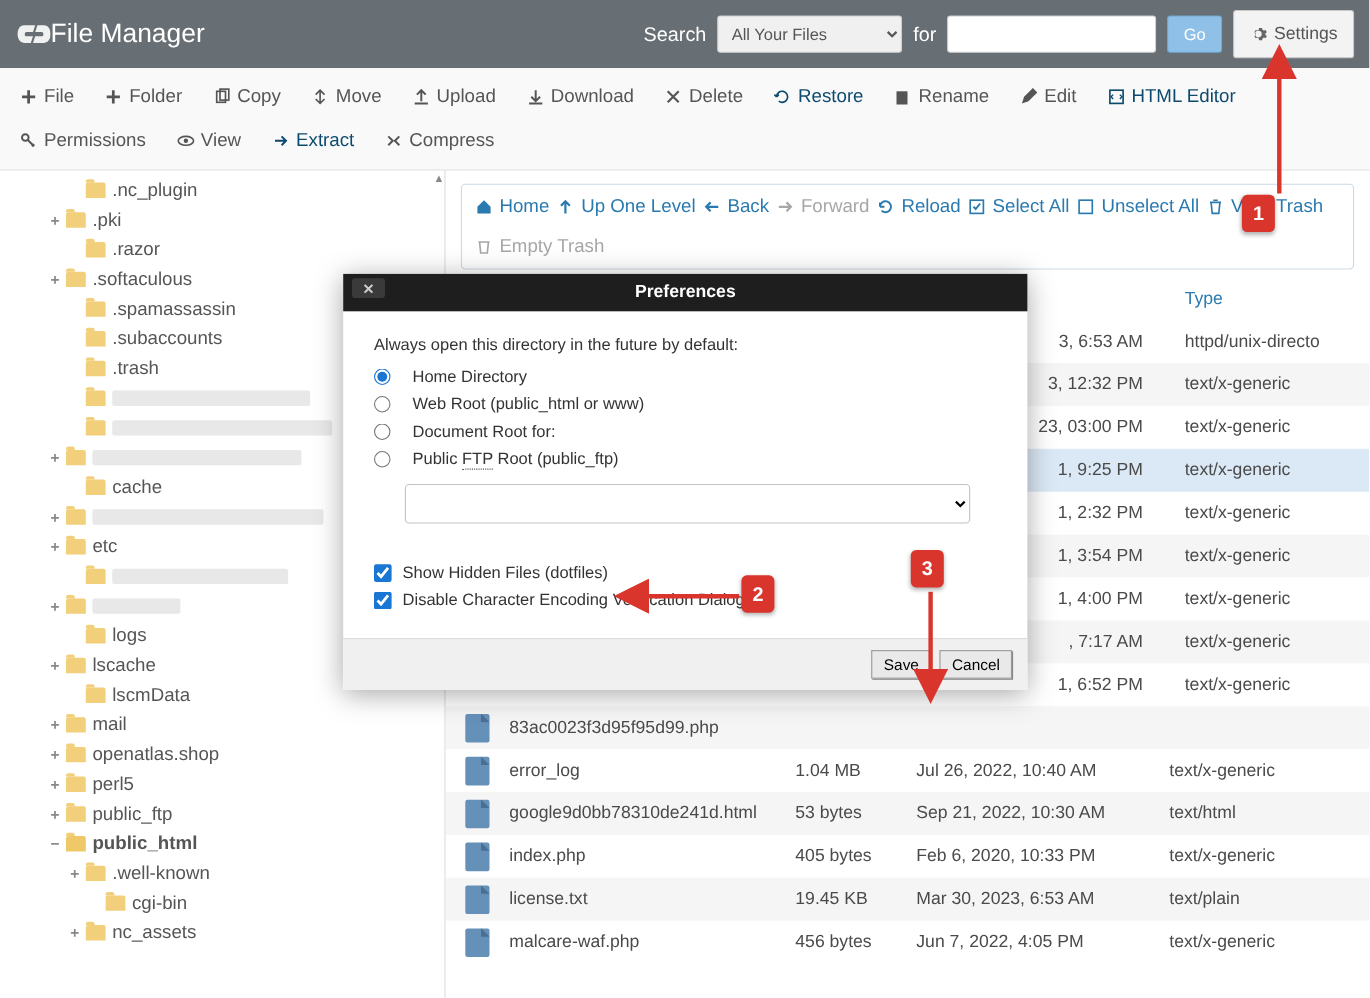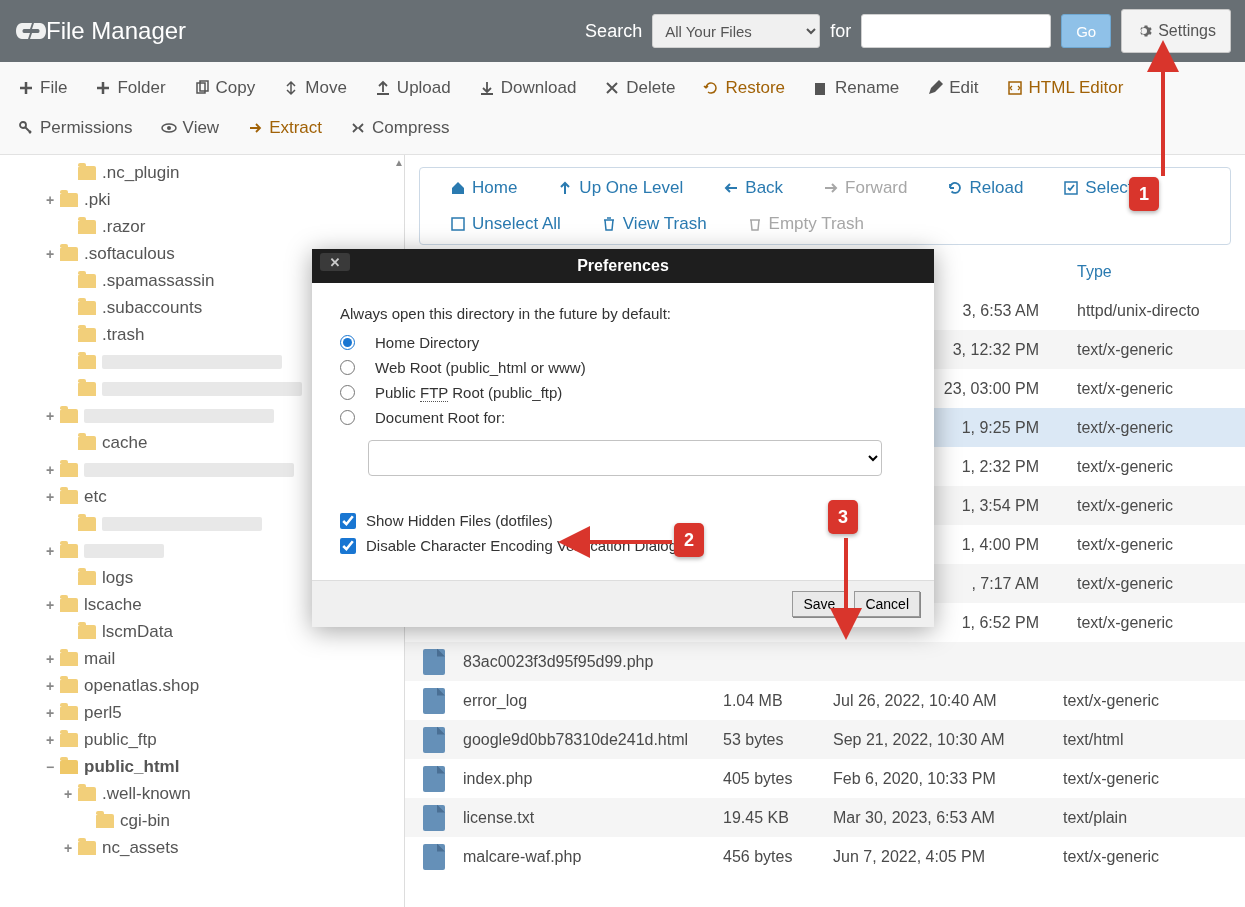--- a/index.html
+++ b/index.html
@@ -11,38 +11,38 @@
 .app-title { font-size: 24px; font-weight: 400; }
 .header-right { margin-left: auto; display: flex; align-items: center; gap: 10px; }
 .search-label { font-size: 18px; color: #fff; }
 .search-select { height: 34px; width: 168px; background: #f0f0f0; border: 1px solid #d0d0d0; border-radius: 3px; padding: 0 8px; font-size: 15px; color: #555; }
 .search-input { height: 34px; width: 190px; background: #fff; border: 1px solid #d0d0d0; border-radius: 3px; padding: 0 8px; }
 .go-btn { height: 34px; padding: 0 14px; background: #8fc1e8; border: 1px solid #6fa8d2; border-radius: 3px; color: #fff; font-size: 15px; cursor: pointer; }
 .settings-btn { height: 44px; padding: 0 14px; background: #f3f3f3; border: 1px solid #c8c8c8; border-radius: 3px; color: #555; font-size: 16px; cursor: pointer; display: flex; align-items: center; gap: 6px; }
 
 .toolbar { background: #f9f9f9; border-bottom: 1px solid #e2e2e2; padding: 8px 6px; display: flex; flex-wrap: wrap; gap: 4px; }
 .tb-btn { display: inline-flex; align-items: center; gap: 6px; padding: 8px 12px; color: #555; font-size: 17px; cursor: pointer; border-radius: 3px; }
-.tb-btn.disabled { color: #a16207; }
+.tb-btn.disabled { color: #0c4a6e; }
 .tb-icon { width: 16px; height: 16px; display: inline-block; }
 
 .main { display: flex; height: calc(907px - 62px - 92px); }
 .sidebar { width: 405px; border-right: 1px solid #ddd; overflow: hidden; position: relative; padding-top: 4px; }
 .tree { font-size: 17px; color: #555; }
 .tree-item { display: flex; align-items: center; height: 27px; padding-left: 0; white-space: nowrap; }
 .tree-item.selected { font-weight: 700; }
 .tree-toggle { width: 12px; text-align: center; color: #888; font-weight: bold; cursor: pointer; font-size: 14px; }
 .tree-toggle.blank { visibility: hidden; }
 .folder-icon { width: 18px; height: 14px; background: #f2cf7a; border-radius: 2px 2px 0 0; margin: 0 6px 0 4px; position: relative; }
 .folder-icon::before { content: ""; position: absolute; top: -3px; left: 0; width: 8px; height: 3px; background: #f2cf7a; border-radius: 2px 2px 0 0; }
 .folder-icon.open { background: #efc868; }
 .redact { display: inline-block; height: 14px; background: #e8e8e8; border-radius: 2px; }
 .sb-arrow-up { position: absolute; right: 0; top: 2px; color: #888; font-size: 10px; }
 
 .content { flex: 1; display: flex; flex-direction: column; }
-.nav-toolbar { border: 1px solid #ccd9e6; margin: 12px 14px 8px 14px; border-radius: 4px; padding: 10px 30px; display: flex; flex-wrap: wrap; gap: 40px; row-gap: 16px; }
+.nav-toolbar { border: 1px solid #ccd9e6; margin: 12px 14px 8px 14px; border-radius: 4px; padding: 10px 12px; display: flex; flex-wrap: wrap; gap: 7px; row-gap: 16px; }
 .nav-btn { display: inline-flex; align-items: center; gap: 6px; color: #2a7ab0; font-size: 17px; cursor: pointer; }
 .nav-btn.disabled { color: #a7a7a7; }
 
 .table { flex: 1; overflow: hidden; }
 .thead { display: flex; padding: 10px 18px; color: #2a7ab0; font-size: 16px; }
 .th-mod { margin-left: auto; width: 160px; }
 .th-type { width: 150px; margin-left: 20px; }
 .tbody { }
 .row { display: flex; align-items: center; height: 39px; padding: 0 18px; font-size: 16px; color: #4a4a4a; }
 .row:nth-child(even) { background: #f5f5f5; }
@@ -494,25 +494,25 @@
     <label class="radio-row">
         <input type="radio" name="d" checked="" style="">
         <span>Home Directory</span>
       </label>
     <label class="radio-row">
         <input type="radio" name="d" style="">
         <span>Web Root (public_html or www)</span>
       </label>
     <label class="radio-row">
         <input type="radio" name="d" style="">
-        <span><span>Public </span><span class="dotted">FTP</span><span> Root (public_ftp)</span></span>
+        <span>Document Root for:</span>
       </label>
     <label class="radio-row">
         <input type="radio" name="d" style="">
-        <span>Document Root for:</span>
+        <span><span>Public </span><span class="dotted">FTP</span><span> Root (public_ftp)</span></span>
       </label>
     <select class="doc-select"><option></option></select>
     <div style="height:28px"></div>
     <label class="check-row">
         <input type="checkbox" checked="" style="">
         <span>Show Hidden Files (dotfiles)</span>
       </label>
     <label class="check-row">
         <input type="checkbox" checked="" style="">
         <span>Disable Character Encoding Verification Dialogs</span>

